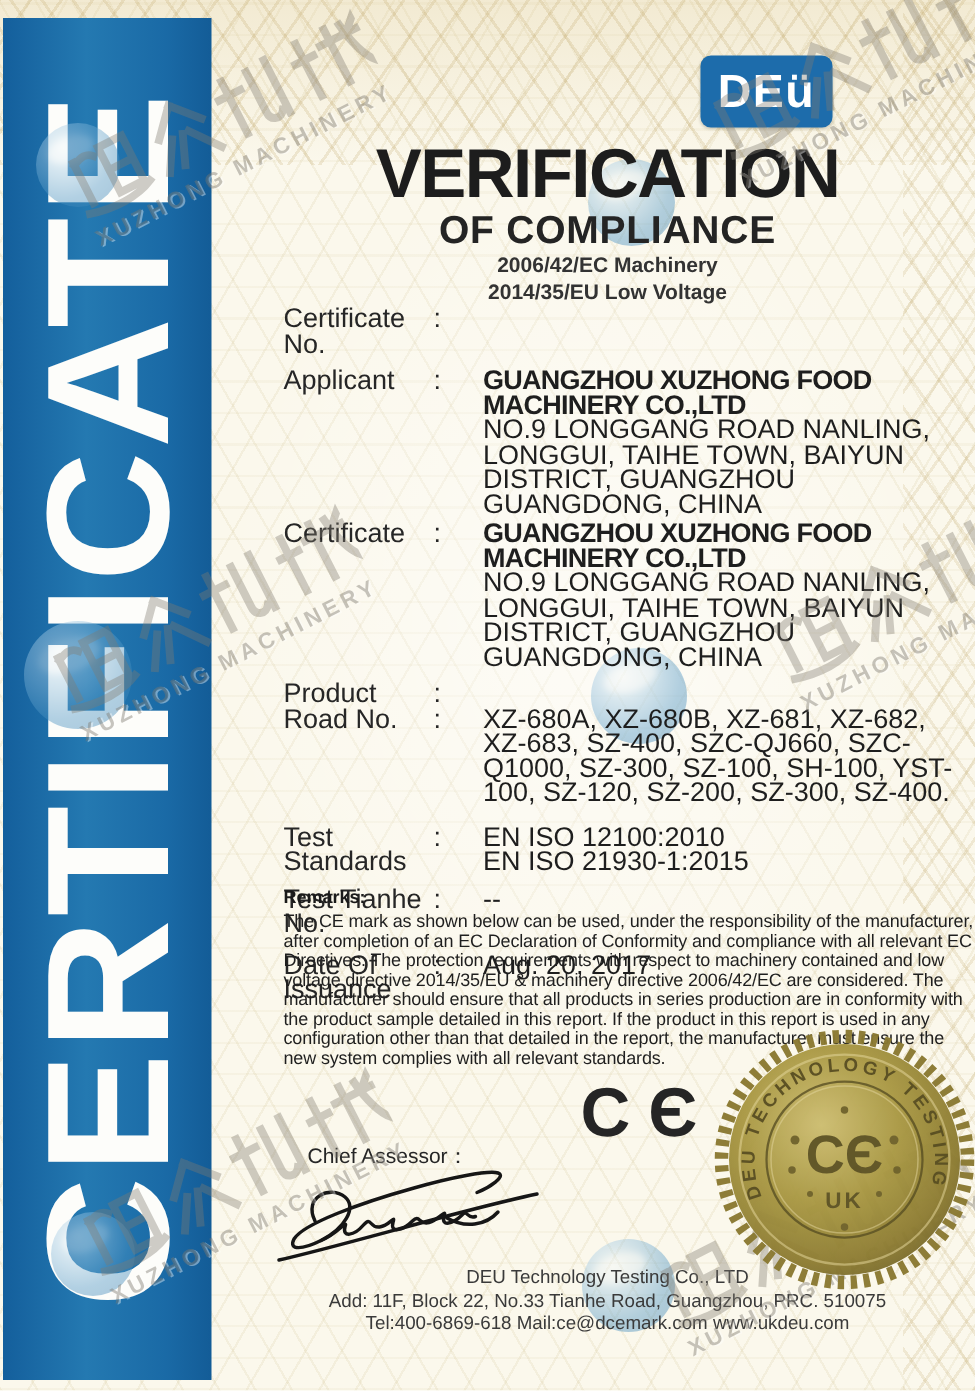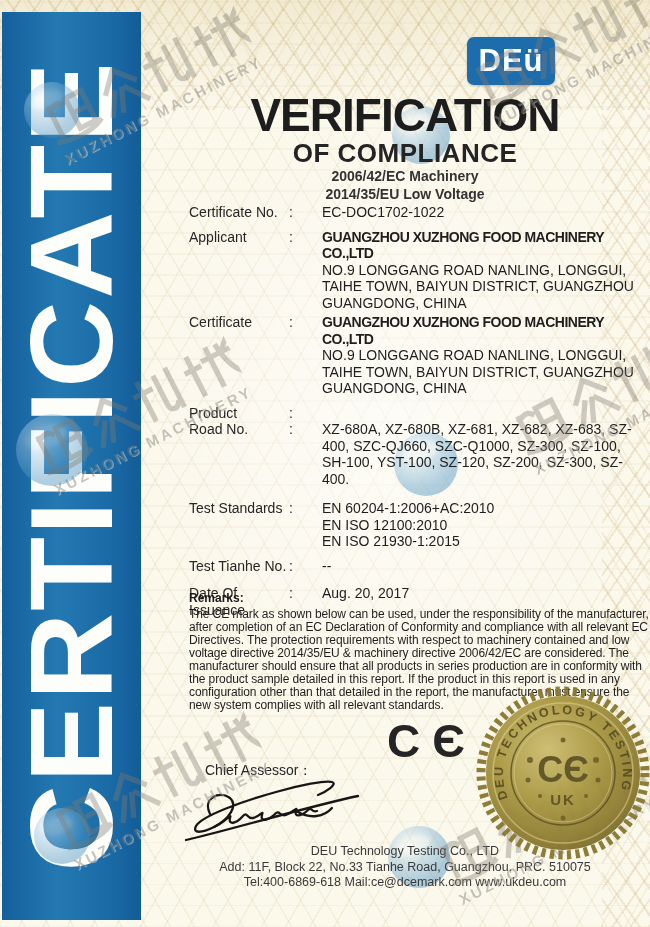--- a/index.html
+++ b/index.html
@@ -64,21 +64,21 @@
 
   
   .hdr{ position:absolute; left:150px; width:510px; text-align:center; z-index:3; color:#1d1d1d; }
   .title{ top:88px; font-size:46px; font-weight:bold; letter-spacing:-1px; }
   .subtitle{ top:138px; font-size:26px; font-weight:bold; letter-spacing:0.5px; color:#242424; }
   .dir1{ top:168px; font-size:14px; font-weight:bold; color:#333; }
   .dir2{ top:186px; font-size:14px; font-weight:bold; color:#333; }
 
   
   .fields{ position:absolute; left:189px; top:204px; width:458px; z-index:3; }
-  .row{ display:flex; align-items:flex-start; font-size:14px; color:#262626; line-height:16.5px; }
+  .row{ display:flex; align-items:flex-start; font-size:18px; color:#262626; line-height:16.5px; }
   .row .lab{ width:100px; flex:none; }
   .row .col{ width:17px; flex:none; text-align:left; }
   .row .val{ flex:1; padding-left:16px; color:#1e1e1e; }
   .company{ font-weight:bold; letter-spacing:-0.5px; }
   .mb8{ margin-bottom:8px; } .mb3{ margin-bottom:3px; } .mb10{ margin-bottom:0; }
   .mb13{ margin-bottom:13px; } .mb11{ margin-bottom:11px; }
 
   
   .remarks{ position:absolute; left:189px; top:591px; width:462px; z-index:3; color:#1f1f1f; }
   .remarks h4{ font-size:12px; margin-bottom:3px; color:#1a1a1a; }
@@ -155,21 +155,20 @@
   <div class="hdr title" style="position:absolute;">VERIFICATION</div>
   <div class="hdr subtitle" style="position:absolute;">OF COMPLIANCE</div>
   <div class="hdr dir1" style="position:absolute;">2006/42/EC Machinery</div>
   <div class="hdr dir2" style="position:absolute;">2014/35/EU Low Voltage</div>
 
   <div class="fields">
 
     <div class="row mb8">
       <span class="lab">Certificate No.</span>
       <span class="col">:</span>
-      <div class="val">EC-DOC1702-1022</div>
     </div>
 
     <div class="row mb3">
       <span class="lab">Applicant</span>
       <span class="col">:</span>
       <div class="val">
         <div class="company">GUANGZHOU XUZHONG FOOD MACHINERY CO.,LTD</div>
         <div>NO.9 LONGGANG ROAD NANLING, LONGGUI, TAIHE TOWN, BAIYUN DISTRICT, GUANGZHOU GUANGDONG, CHINA</div>
       </div>
     </div>
@@ -191,21 +190,20 @@
     <div class="row mb13">
       <span class="lab">Road No.</span>
       <span class="col">:</span>
       <div class="val">XZ-680A, XZ-680B, XZ-681, XZ-682, XZ-683, SZ-400, SZC-QJ660, SZC-Q1000, SZ-300, SZ-100, SH-100, YST-100, SZ-120, SZ-200, SZ-300, SZ-400.</div>
     </div>
 
     <div class="row mb8">
       <span class="lab">Test Standards</span>
       <span class="col">:</span>
       <div class="val">
-        <div>EN 60204-1:2006+AC:2010</div>
         <div>EN ISO 12100:2010</div>
         <div>EN ISO 21930-1:2015</div>
       </div>
     </div>
 
     <div class="row mb11">
       <span class="lab">Test Tianhe No.</span>
       <span class="col">:</span>
       <div class="val">--</div>
     </div>

